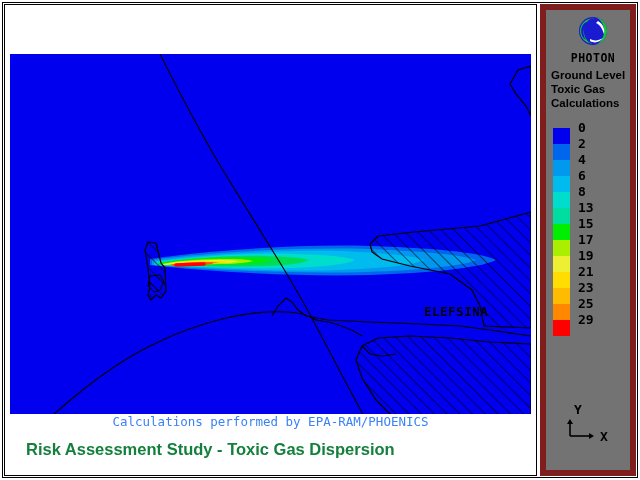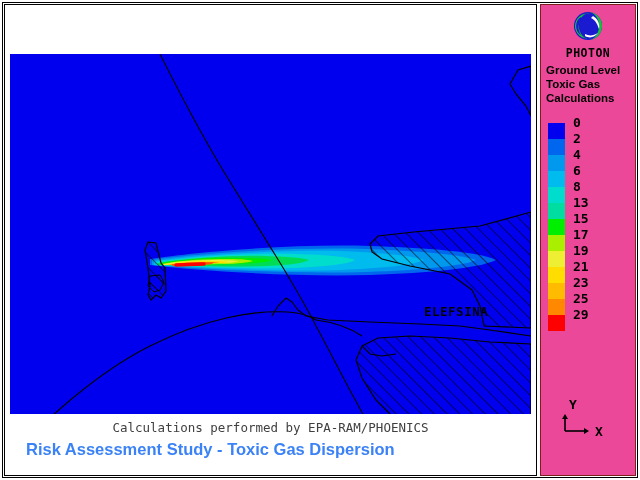--- a/index.html
+++ b/index.html
@@ -19,30 +19,30 @@
        border:1px solid #000;box-sizing:border-box;background:#ffffff;}
 
   
   #map-area{position:absolute;left:5px;top:5px;width:521px;height:402px;
        background:#0000ee;overflow:hidden;margin-top:44px;}
   #map-svg{position:absolute;left:0;top:0;width:521px;height:402px;display:block;}
 
   
   #caption-block{position:absolute;left:5px;top:409px;width:521px;height:58px;
        background:#ffffff;}
-  #subtitle{position:absolute;left:0;top:6px;width:521px;text-align:center;
+  #subtitle{position:absolute;left:0;top:0;width:521px;text-align:center;
        font-family:"DejaVu Sans Mono","Liberation Mono",monospace;
-       font-size:12.5px;color:#404040;letter-spacing:0px;white-space:nowrap;}
+       font-size:12.5px;color:#3b82f6;letter-spacing:0px;white-space:nowrap;}
   #maintitle{position:absolute;left:16px;top:26px;width:505px;
        font-family:"Liberation Sans","DejaVu Sans",sans-serif;
-       font-size:16.5px;font-weight:bold;color:#3b82f6;white-space:nowrap;}
+       font-size:16.5px;font-weight:bold;color:#15803d;white-space:nowrap;}
 
   
   #legend-pane{position:absolute;left:540px;top:4px;width:96px;height:472px;
-       border:1px solid #7f1d1d;box-sizing:border-box;background:#ec4899;}
+       border:6px solid #7f1d1d;box-sizing:border-box;background:#737373;}
 
   #logo-wrap{position:absolute;left:0;top:5px;width:94px;height:38px;}
   #logo-svg{display:block;margin:0 auto;}
   #brand{position:absolute;left:0;top:41px;width:94px;text-align:center;
        font-family:"DejaVu Sans Mono","Liberation Mono",monospace;
        font-size:11.5px;font-weight:bold;color:#000;letter-spacing:0.5px;}
 
   #legend-title{position:absolute;left:5px;top:58px;width:92px;
        font-family:"Liberation Sans","DejaVu Sans",sans-serif;
        font-size:11.5px;font-weight:bold;color:#000;line-height:14px;}

